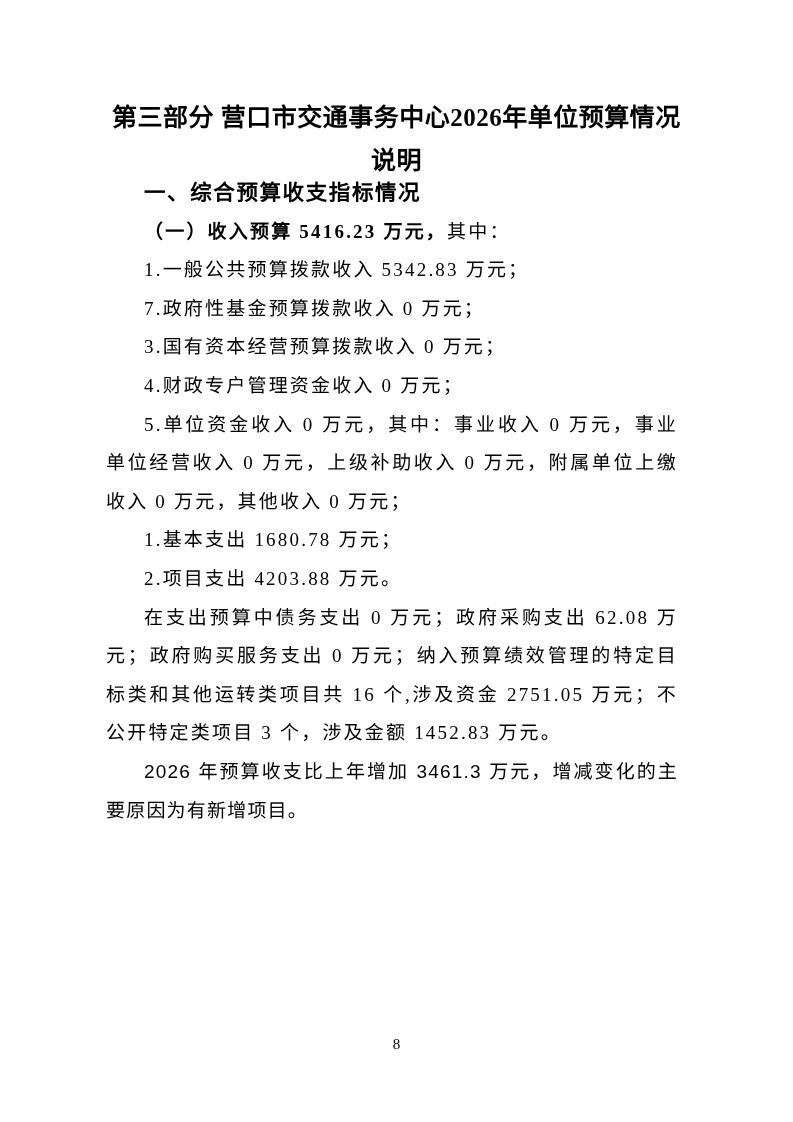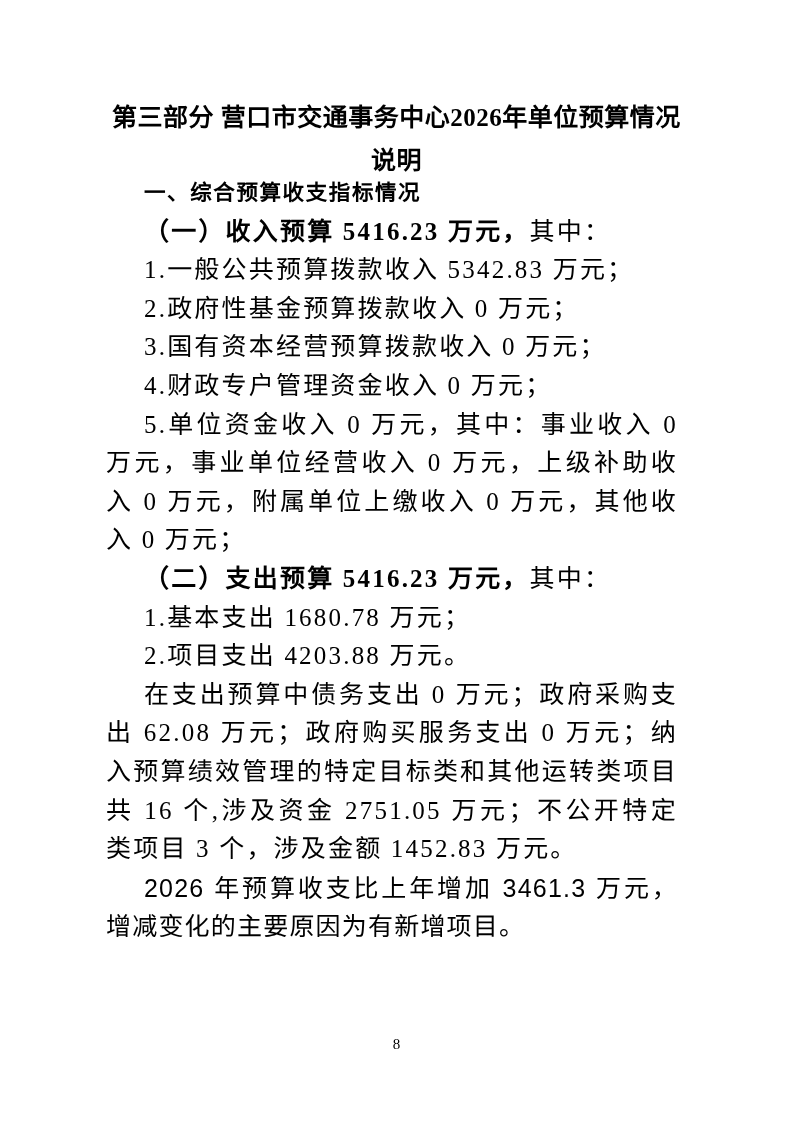--- a/index.html
+++ b/index.html
@@ -21,21 +21,21 @@
   }
   .doc-title .title-line{white-space:nowrap;}
   .content{
     position:absolute;
     left:106px;
     top:174px;
     width:572px;
   }
   .para{
     margin:0;
-    font-size:25px;
+    font-size:19px;
     line-height:38.6px;
     letter-spacing:2.2px;
     text-align:justify;
     text-indent:38px;
   }
   .heading{
     font-family:"Liberation Sans","DejaVu Sans",sans-serif;
     font-weight:700;
     letter-spacing:1.6px;
     font-size:21.5px;
@@ -64,26 +64,25 @@
     <div class="title-line">说明</div>
   </div>
 
   <div class="content">
 
     <p class="para heading">一、综合预算收支指标情况</p>
 
     <p class="para"><span class="lead-bold">（一）收入预算 5416.23 万元，</span><span>其中：</span></p>
 
     <p class="para">1.一般公共预算拨款收入 5342.83 万元；</p>
-    <p class="para">2.政府性基金预算拨款收入 0 万元；</p>
+    <p class="para">7.政府性基金预算拨款收入 0 万元；</p>
     <p class="para">3.国有资本经营预算拨款收入 0 万元；</p>
     <p class="para">4.财政专户管理资金收入 0 万元；</p>
     <p class="para">5.单位资金收入 0 万元，其中：事业收入 0 万元，事业单位经营收入 0 万元，上级补助收入 0 万元，附属单位上缴收入 0 万元，其他收入 0 万元；</p>
 
-    <p class="para"><span class="lead-bold">（二）支出预算 5416.23 万元，</span><span>其中：</span></p>
 
     <p class="para">1.基本支出 1680.78 万元；</p>
     <p class="para">2.项目支出 4203.88 万元。</p>
 
     <p class="para">在支出预算中债务支出 0 万元；政府采购支出 62.08 万元；政府购买服务支出 0 万元；纳入预算绩效管理的特定目标类和其他运转类项目共 16 个,涉及资金 2751.05 万元；不公开特定类项目 3 个，涉及金额 1452.83 万元。</p>
 
     <p class="para hei">2026 年预算收支比上年增加 3461.3 万元，增减变化的主要原因为有新增项目。</p>
 
   </div>
 

